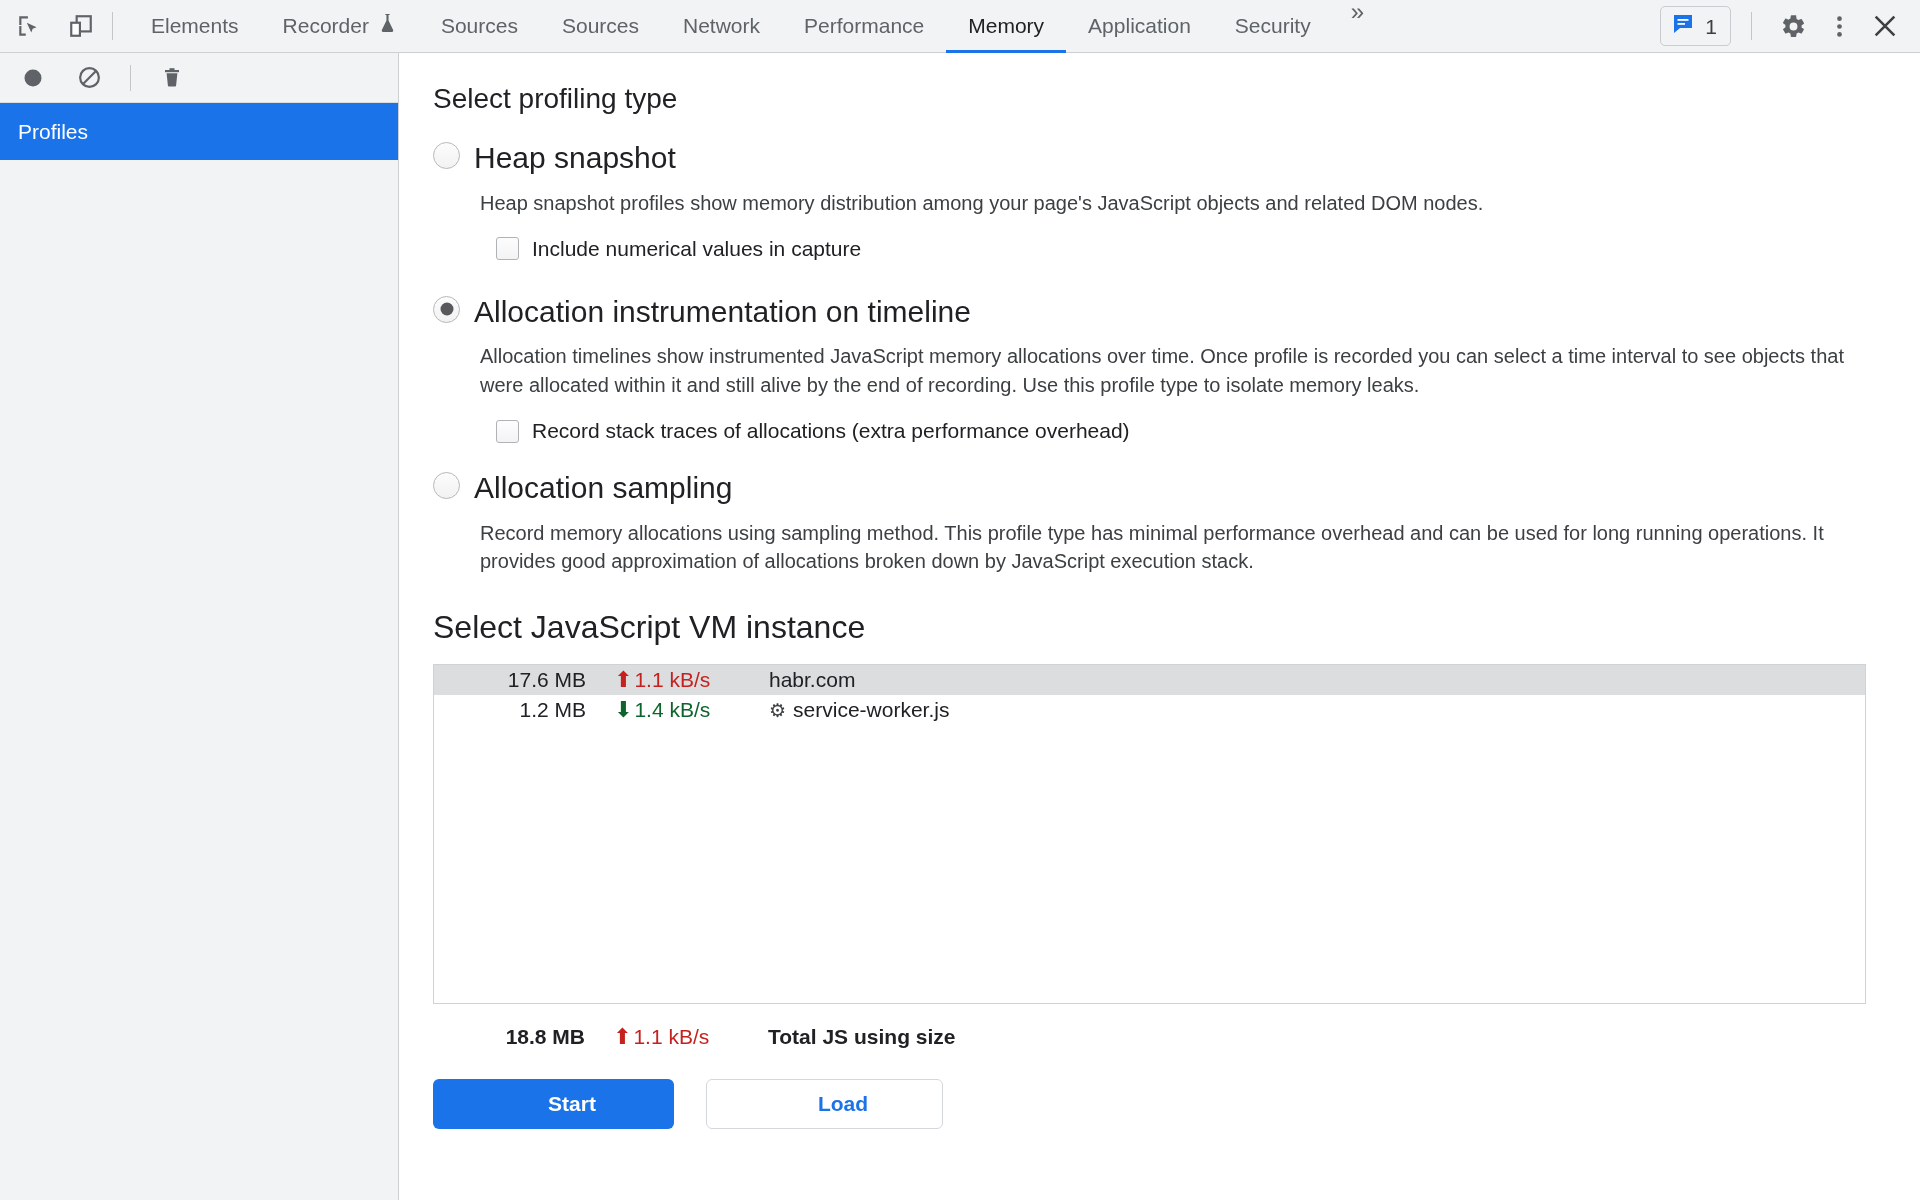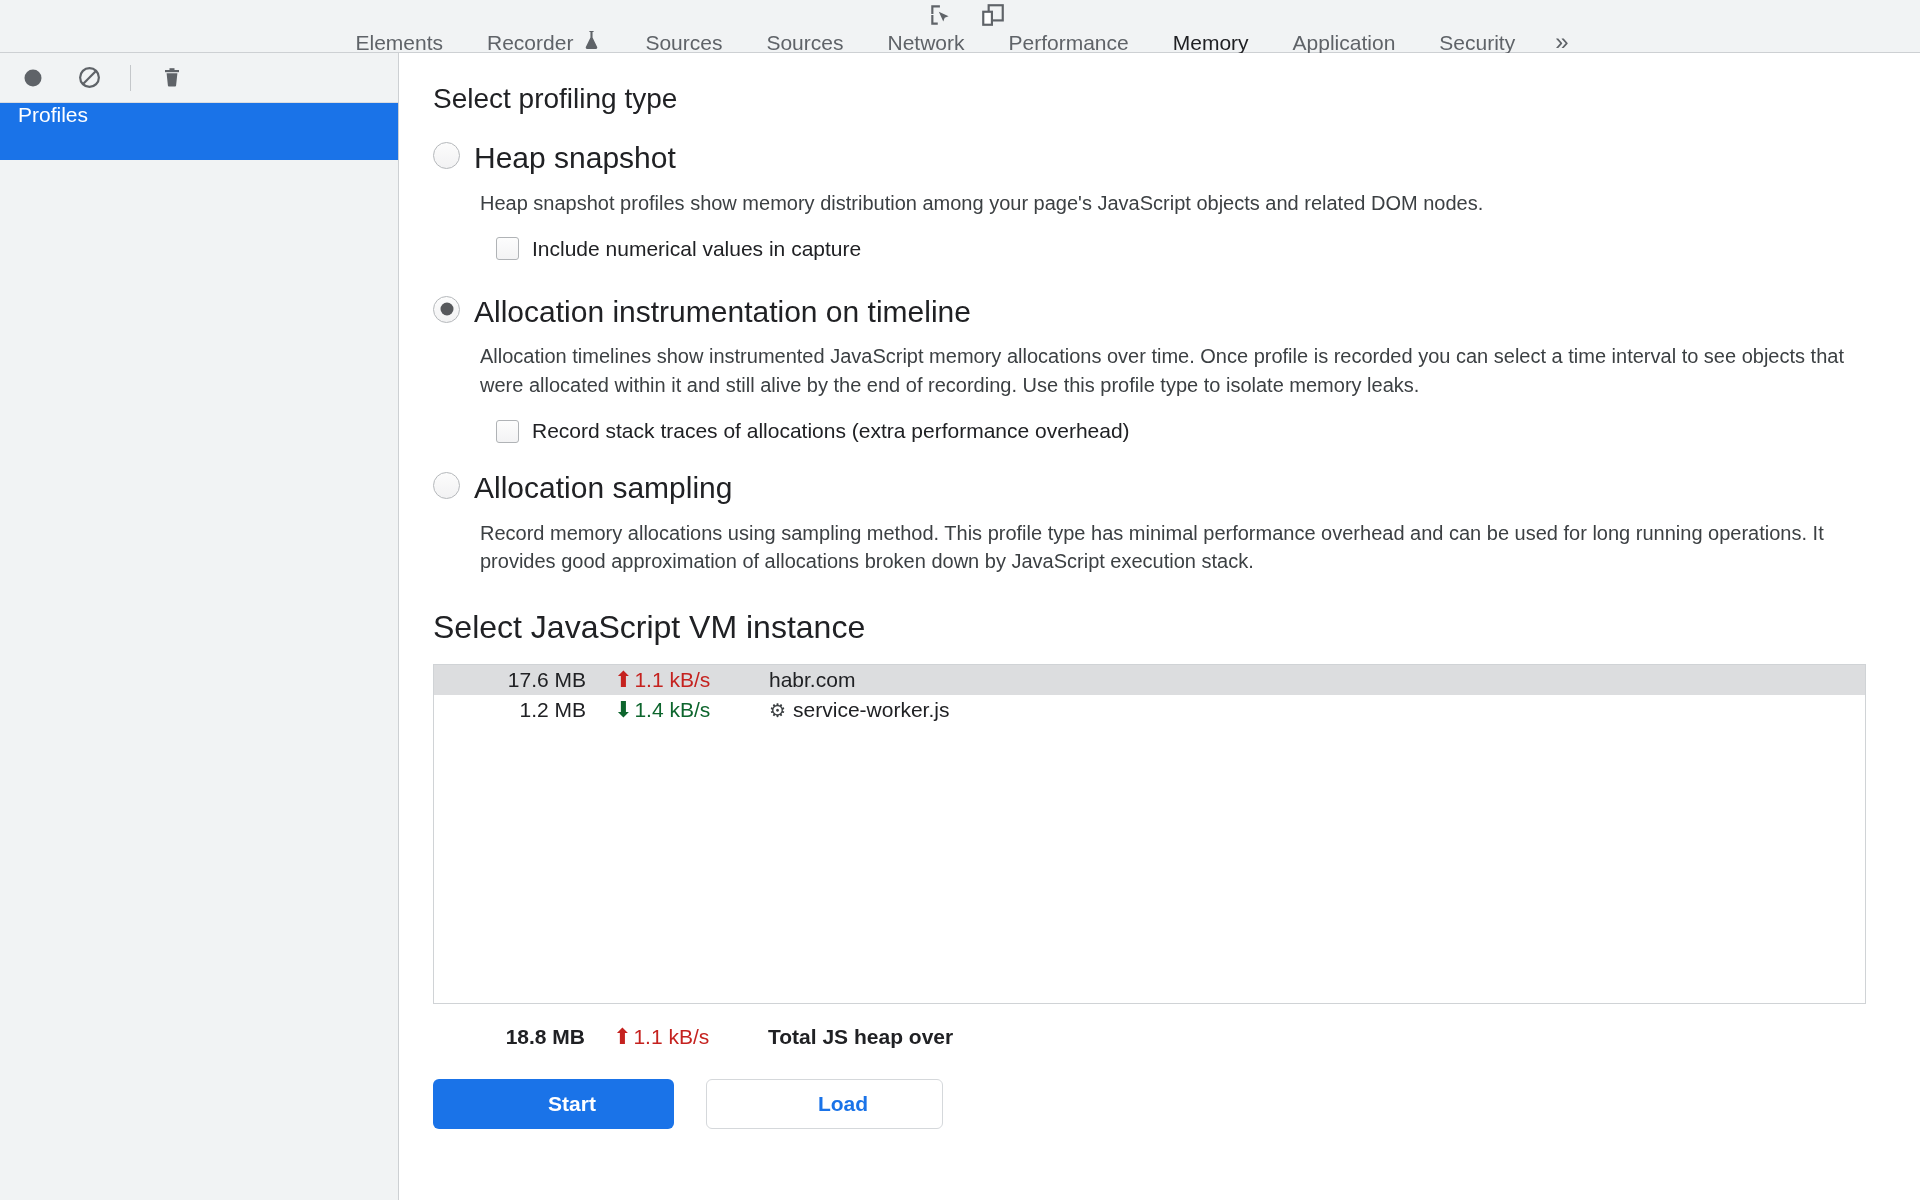--- a/index.html
+++ b/index.html
@@ -16,21 +16,20 @@
   
   .devtools-toolbar {
     position: absolute;
     top: 0; left: 0;
     width: 1920px;
     height: 53px;
     background: #f1f3f4;
     border-bottom: 1px solid #cdd0d3;
     display: flex;
     align-items: center;
-    flex-direction: column;
   }
 
   .tool-icon-group {
     display: flex;
     align-items: center;
     padding-left: 14px;
     gap: 22px;
   }
 
   .tool-icon {
@@ -150,20 +149,21 @@
     width: 1px;
     height: 26px;
     background: #c4c7ca;
   }
 
   .profiles-item {
     height: 57px;
     background: #1a73e8;
     color: #ffffff;
     display: flex;
+    align-items: center;
     padding-left: 18px;
     font-size: 21px;
     cursor: pointer;
   }
 
   
   .main {
     position: absolute;
     top: 53px; left: 400px;
     width: 1520px;
@@ -539,21 +539,21 @@
       </div>
     </div>
   </div>
 
   <div class="total-row">
     <div class="vm-size">18.8 MB</div>
     <div class="vm-rate up">
       <span class="arrow-up">⬆</span>
       <span>1.1 kB/s</span>
     </div>
-    <div class="vm-name">Total JS heap over</div>
+    <div class="vm-name">Total JS using size</div>
   </div>
 
   <div class="btn-row">
     <div class="btn btn-primary">Start</div>
     <div class="btn btn-secondary">Load</div>
   </div>
 
 </div>
 
 </body></html>

